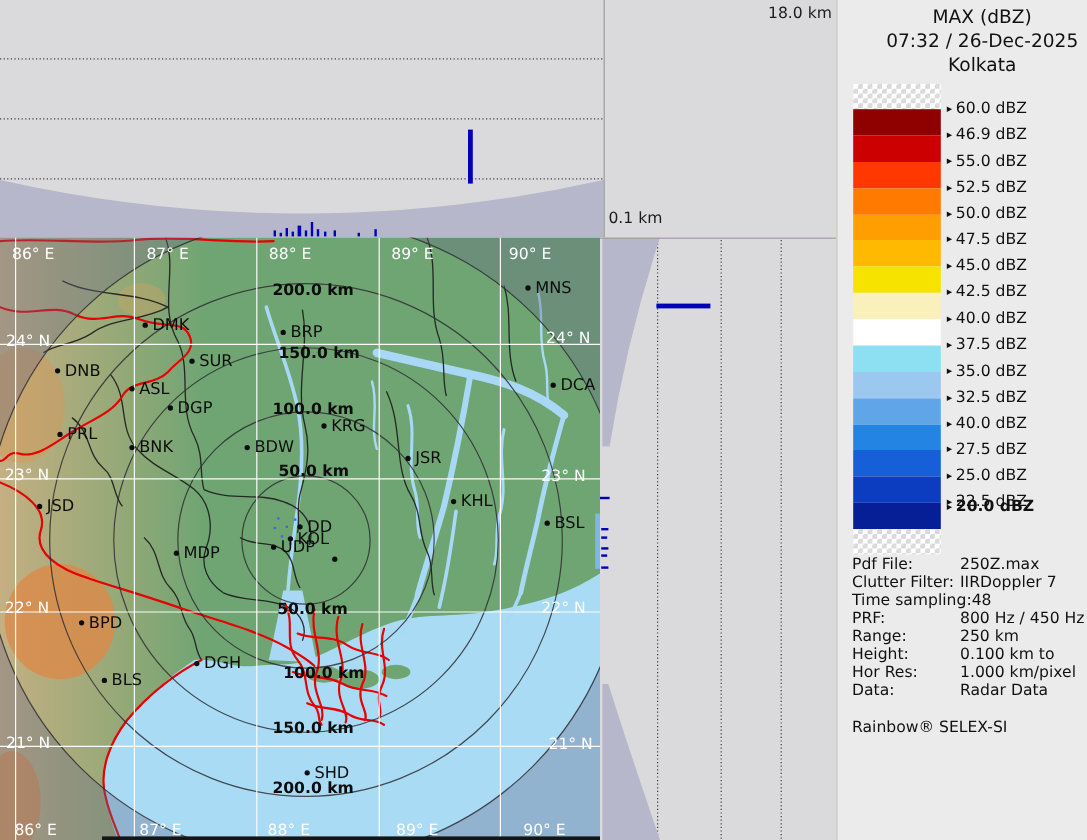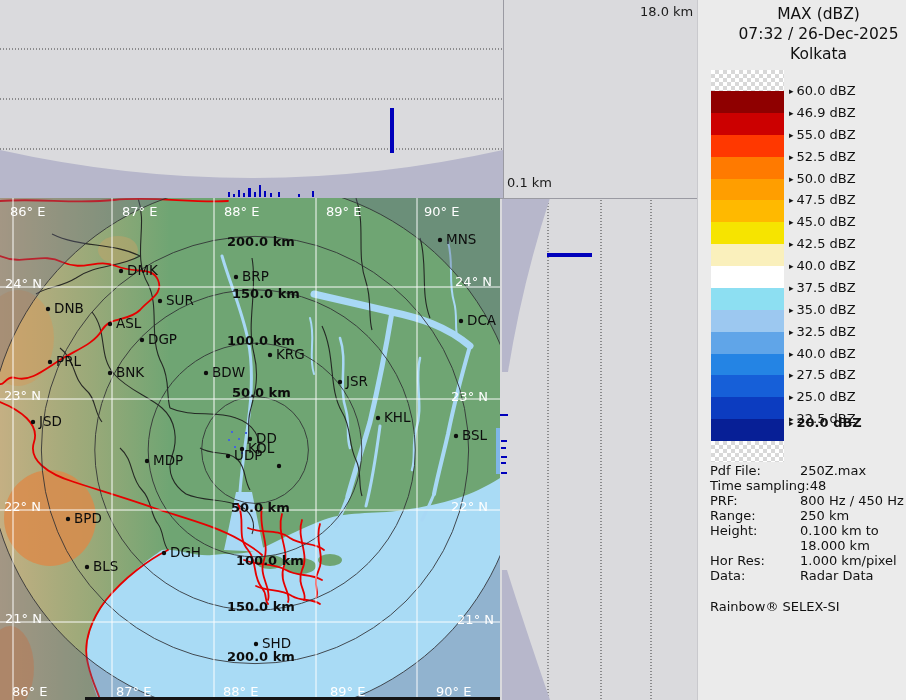--- a/index.html
+++ b/index.html
@@ -310,24 +310,24 @@
           <div class="scale-label" style="top: 253.625px;"><span class="arr">▸</span><span>32.5 dBZ</span></div>
           <div class="scale-label" style="top: 275.5px;"><span class="arr">▸</span><span>40.0 dBZ</span></div>
           <div class="scale-label" style="top: 297.375px;"><span class="arr">▸</span><span>27.5 dBZ</span></div>
           <div class="scale-label" style="top: 319.25px;"><span class="arr">▸</span><span>25.0 dBZ</span></div>
           <div class="scale-label" style="top: 341.125px;"><span class="arr">▸</span><span>22.5 dBZ</span></div>
           <div class="scale-label" style="top: 345px; font-weight: bold;"><span class="arr">▸</span><span>20.0 dBZ</span></div>
         </div>
     </div>
     <div class="meta" id="meta">
         <div class="meta-row"><span>Pdf File:</span><span class="val">250Z.max</span></div>
+        <div class="meta-row"><span>Clutter Filter:</span><span class="val">IIRDoppler 7</span></div>
         <div class="meta-row"><span>Time sampling:</span><span class="val tight">48</span></div>
         <div class="meta-row"><span>PRF:</span><span class="val">800 Hz / 450 Hz</span></div>
         <div class="meta-row"><span>Range:</span><span class="val">250 km</span></div>
         <div class="meta-row"><span>Height:</span><span class="val">0.100 km to</span></div>
-        <div class="meta-row"><span></span><span class="val">18.000 km</span></div>
         <div class="meta-row"><span>Hor Res:</span><span class="val">1.000 km/pixel</span></div>
         <div class="meta-row"><span>Data:</span><span class="val">Radar Data</span></div>
         <div class="meta-footer">Rainbow® SELEX-SI</div>
       </div>
   </div>
 
 </div>
 
 </body></html>

